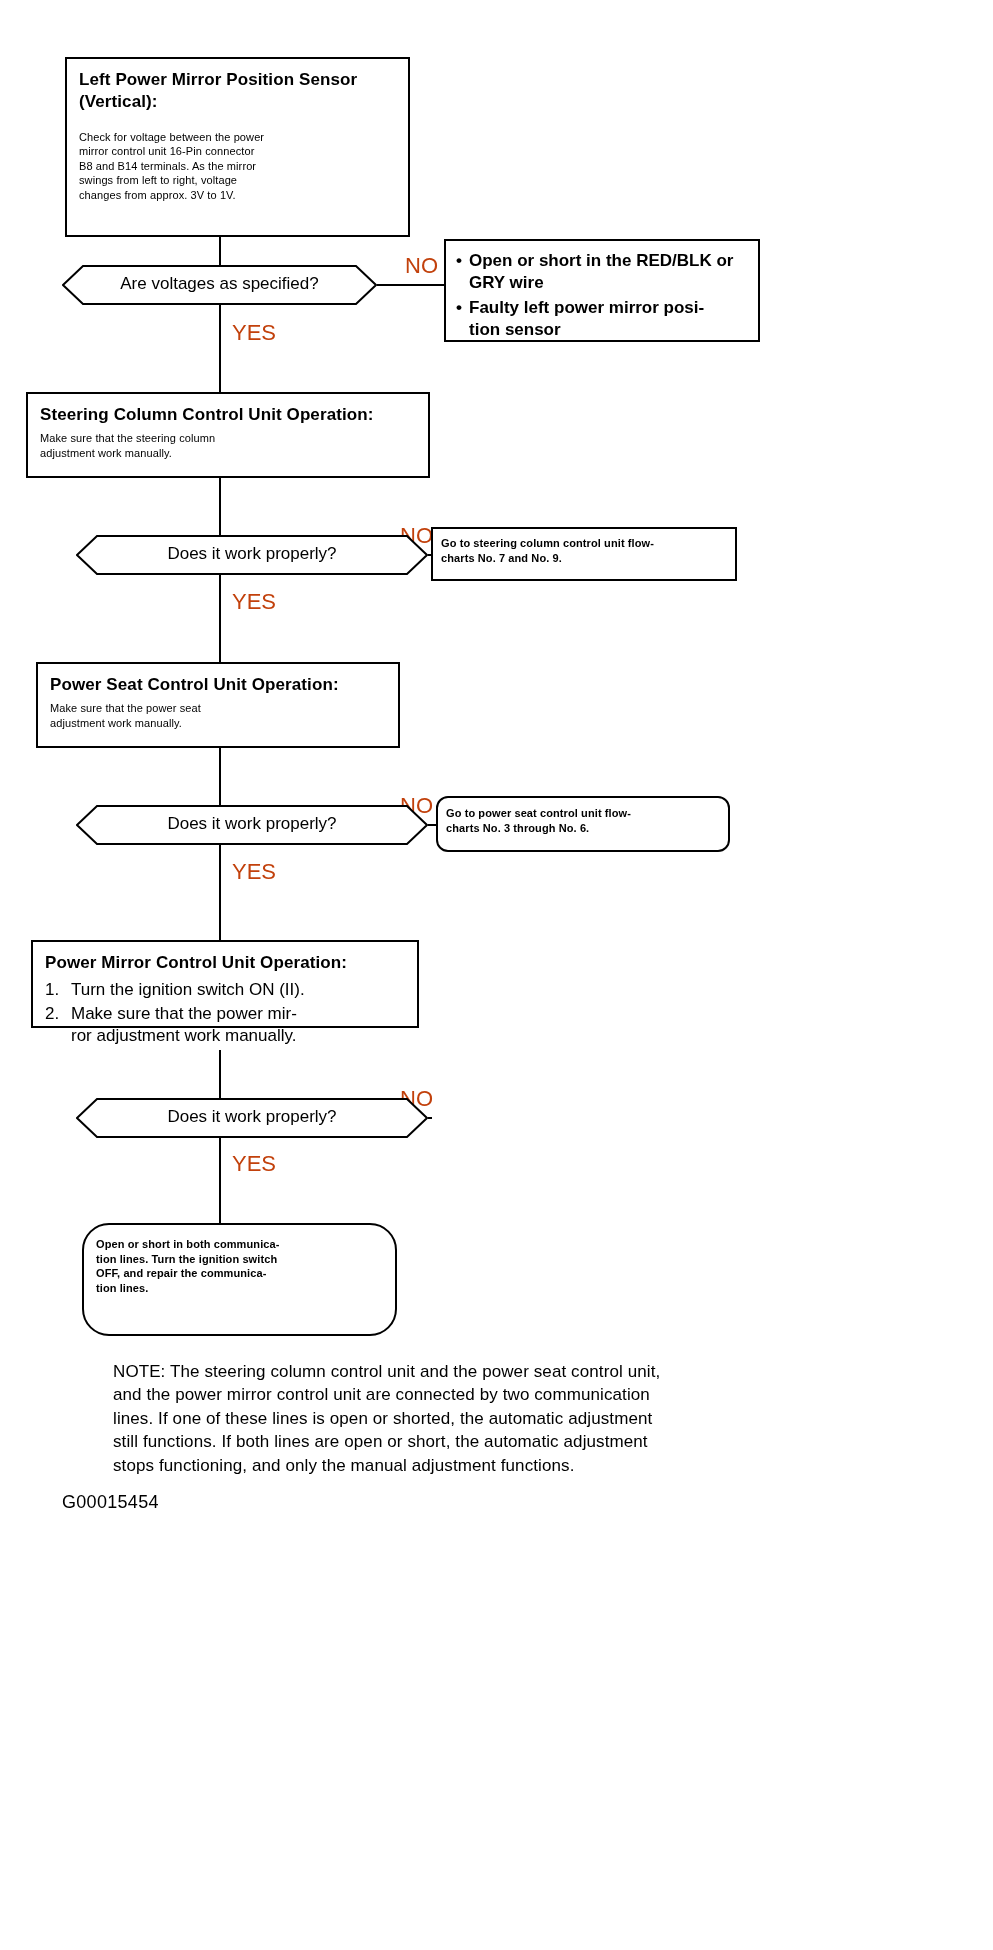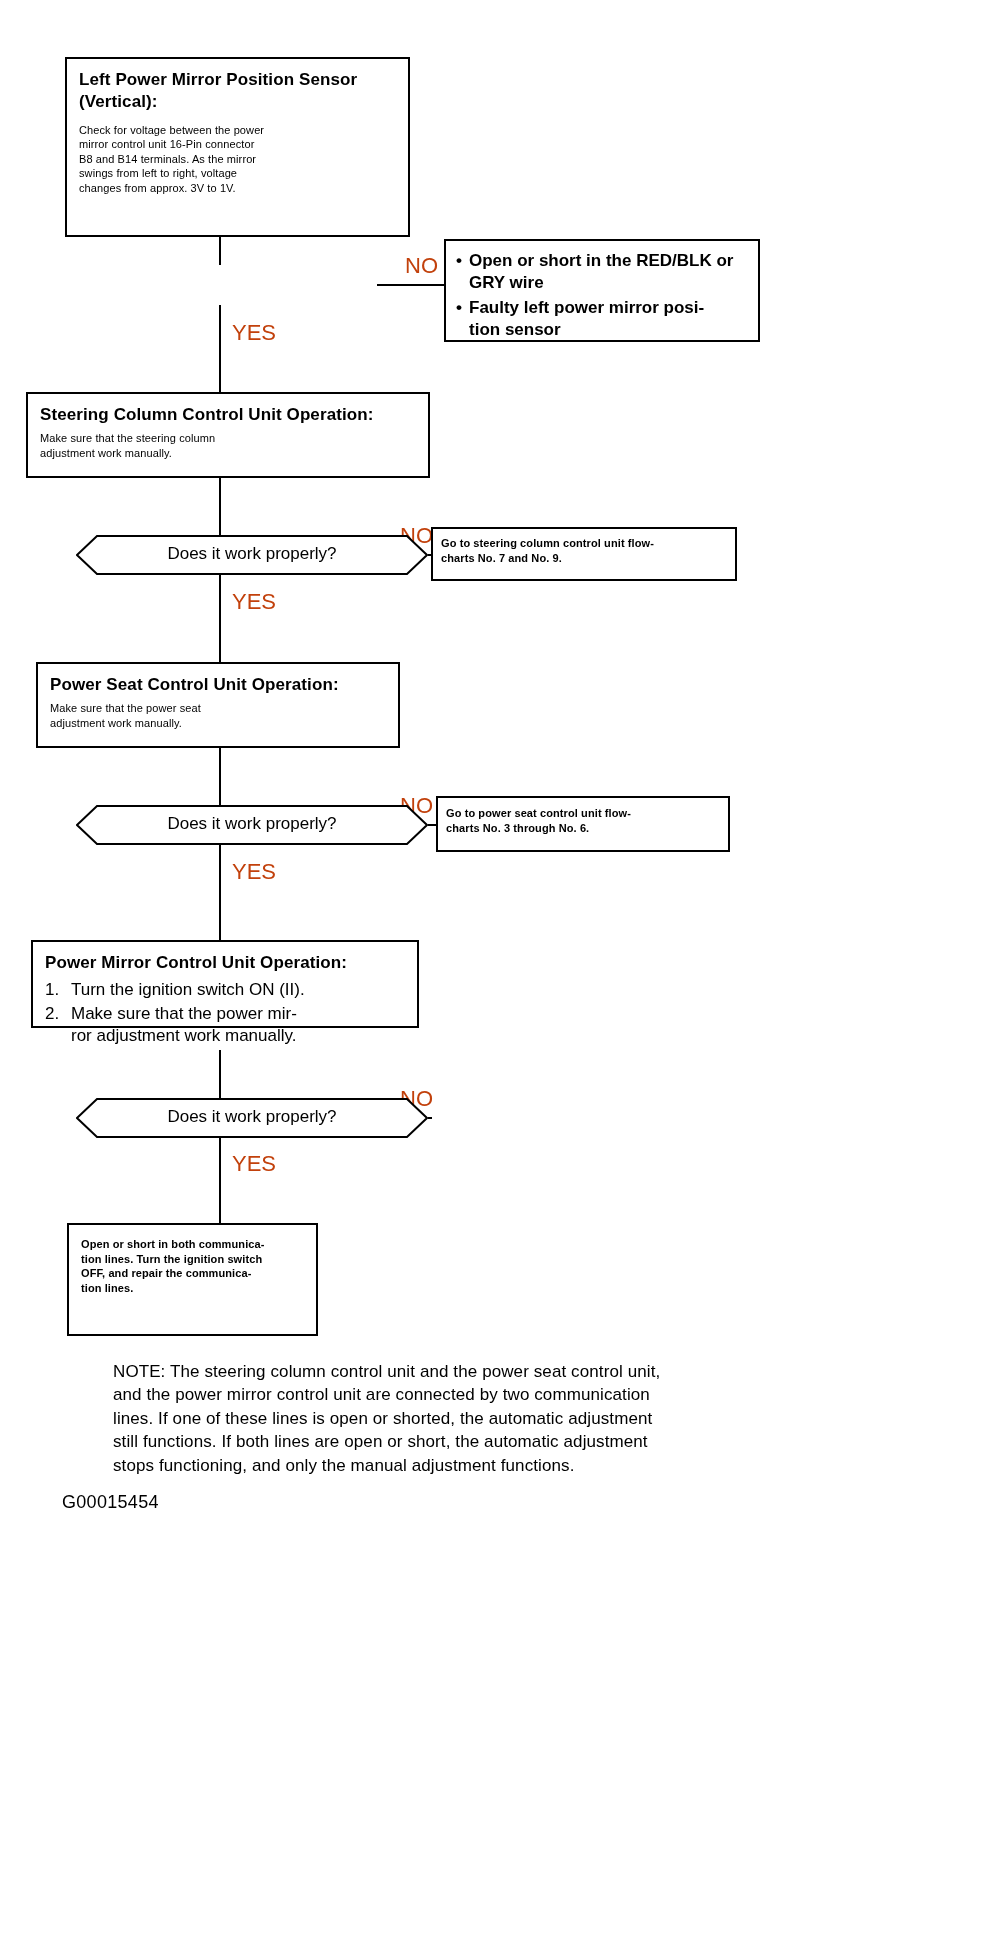--- a/index.html
+++ b/index.html
@@ -29,21 +29,21 @@
     box-sizing: border-box;
     border: 2px solid #000;
     background: #fff;
     padding: 10px 12px 10px 12px;
     line-height: 1.32;
   }
   .box .hdr {
     font-weight: bold;
     font-size: 17px;
     letter-spacing: .1px;
-    margin-bottom: 9px;
+    margin-bottom: 16px;
     white-space: pre-line;
   }
   .box .body {
     font-size: 11px;
     white-space: pre-line;
     letter-spacing: .1px;
   }
   .box.bold-body .body {
     font-weight: bold;
   }
@@ -158,20 +158,26 @@
 (Vertical):</div>
     <div class="body">Check for voltage between the power
 mirror control unit 16-Pin connector
 B8 and B14 terminals. As the mirror
 swings from left to right, voltage
 changes from approx. 3V to 1V.</div>
   </div>
 
   <div class="vline" style="left:219px; top:237px; height:28px;"></div>
 
+  <div class="decision" style="left:62px; top:265px; width:315px; height:40px;">
+    <svg viewBox="0 0 315 40" preserveAspectRatio="none">
+      <polygon points="1,20 21,1 294,1 314,20 294,39 21,39" fill="#ffffff" stroke="#000000" stroke-width="2" vector-effect="non-scaling-stroke"></polygon>
+    </svg>
+    <span class="dtext">Are voltages as specified?</span>
+  </div>
 
   <div class="hline" style="left:377px; top:284px; width:67px;"></div>
   <div class="lbl" style="left:405px; top:253px;">NO</div>
 
   <div class="box bold-body" style="left:444px; top:239px; width:316px; height:103px; padding:9px 10px;">
     <ul class="bullets">
       <li>
         <span class="bul">•</span>
         <span class="txt">Open or short in the RED/BLK or
 GRY wire</span>
@@ -224,21 +230,21 @@
   <div class="decision" style="left:76px; top:805px; width:352px; height:40px;">
     <svg viewBox="0 0 352 40" preserveAspectRatio="none">
       <polygon points="1,20 21,1 331,1 351,20 331,39 21,39" fill="#ffffff" stroke="#000000" stroke-width="2" vector-effect="non-scaling-stroke"></polygon>
     </svg>
     <span class="dtext">Does it work properly?</span>
   </div>
 
   <div class="hline" style="left:428px; top:824px; width:9px;"></div>
   <div class="lbl" style="left:400px; top:793px;">NO</div>
 
-  <div class="box bold-body" style="left:436px; top:796px; width:294px; height:56px; padding:8px 8px;">
+  <div class="box bold-body" style="left:436px; top:796px; width:294px; height:56px; padding:8px 8px;border-radius:12px;">
     <div class="body">Go to power seat control unit flow-
 charts No. 3 through No. 6.</div>
   </div>
 
   <div class="vline" style="left:219px; top:845px; height:95px;"></div>
   <div class="lbl" style="left:232px; top:859px;">YES</div>
 
   <div class="box tight" style="left:31px; top:940px; width:388px; height:88px;">
     <div class="hdr">Power Mirror Control Unit Operation:</div>
     <ul class="numlist">
@@ -263,21 +269,21 @@
     <span class="dtext">Does it work properly?</span>
   </div>
 
   <div class="hline" style="left:428px; top:1117px; width:4px;"></div>
   <div class="lbl" style="left:400px; top:1086px;">NO</div>
 
 
   <div class="vline" style="left:219px; top:1138px; height:85px;"></div>
   <div class="lbl" style="left:232px; top:1151px;">YES</div>
 
-  <div class="box bold-body" style="left:67px; top:1223px; width:251px; height:113px; padding:12px 12px;">
+  <div class="box bold-body" style="left:82px; top:1223px; width:315px; height:113px; padding:12px 12px;border-radius:27px;">
     <div class="body">Open or short in both communica-
 tion lines. Turn the ignition switch
 OFF, and repair the communica-
 tion lines.</div>
   </div>
 
   <div class="note" style="left:113px; top:1360px; width:700px;">NOTE: The steering column control unit and the power seat control unit,
 and the power mirror control unit are connected by two communication
 lines. If one of these lines is open or shorted, the automatic adjustment
 still functions. If both lines are open or short, the automatic adjustment

